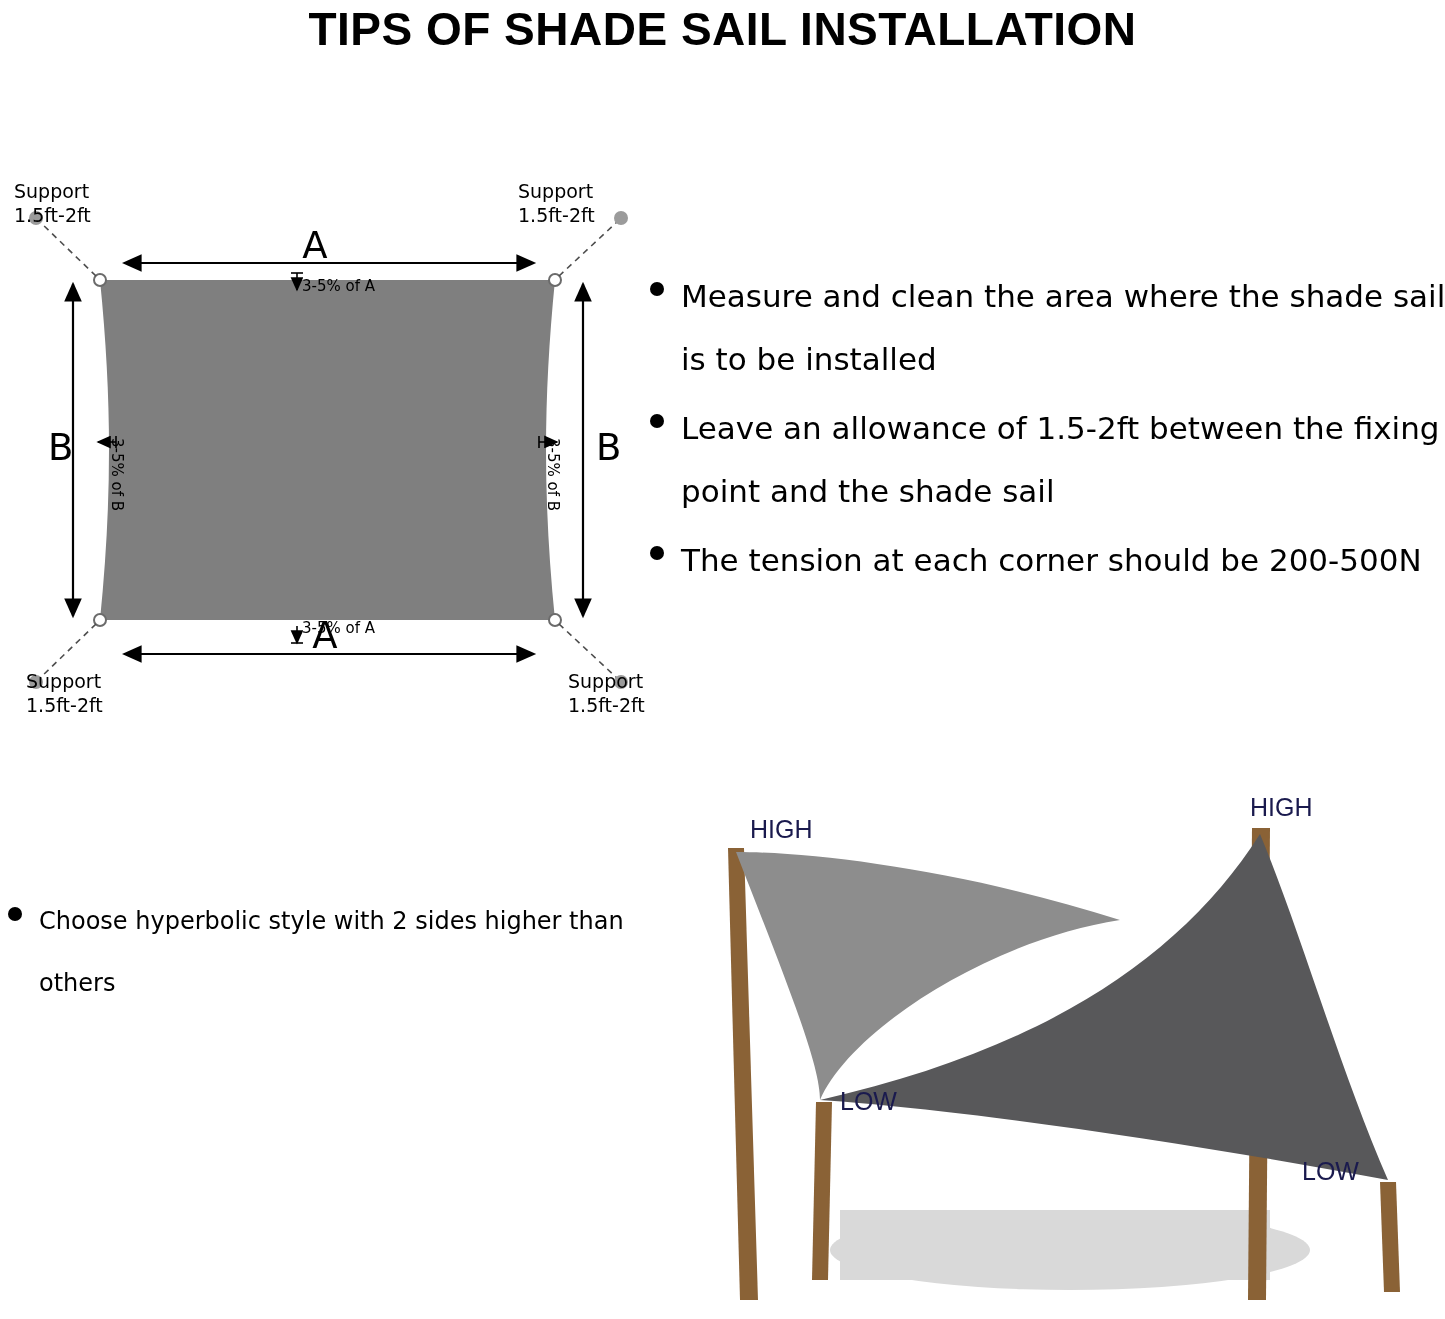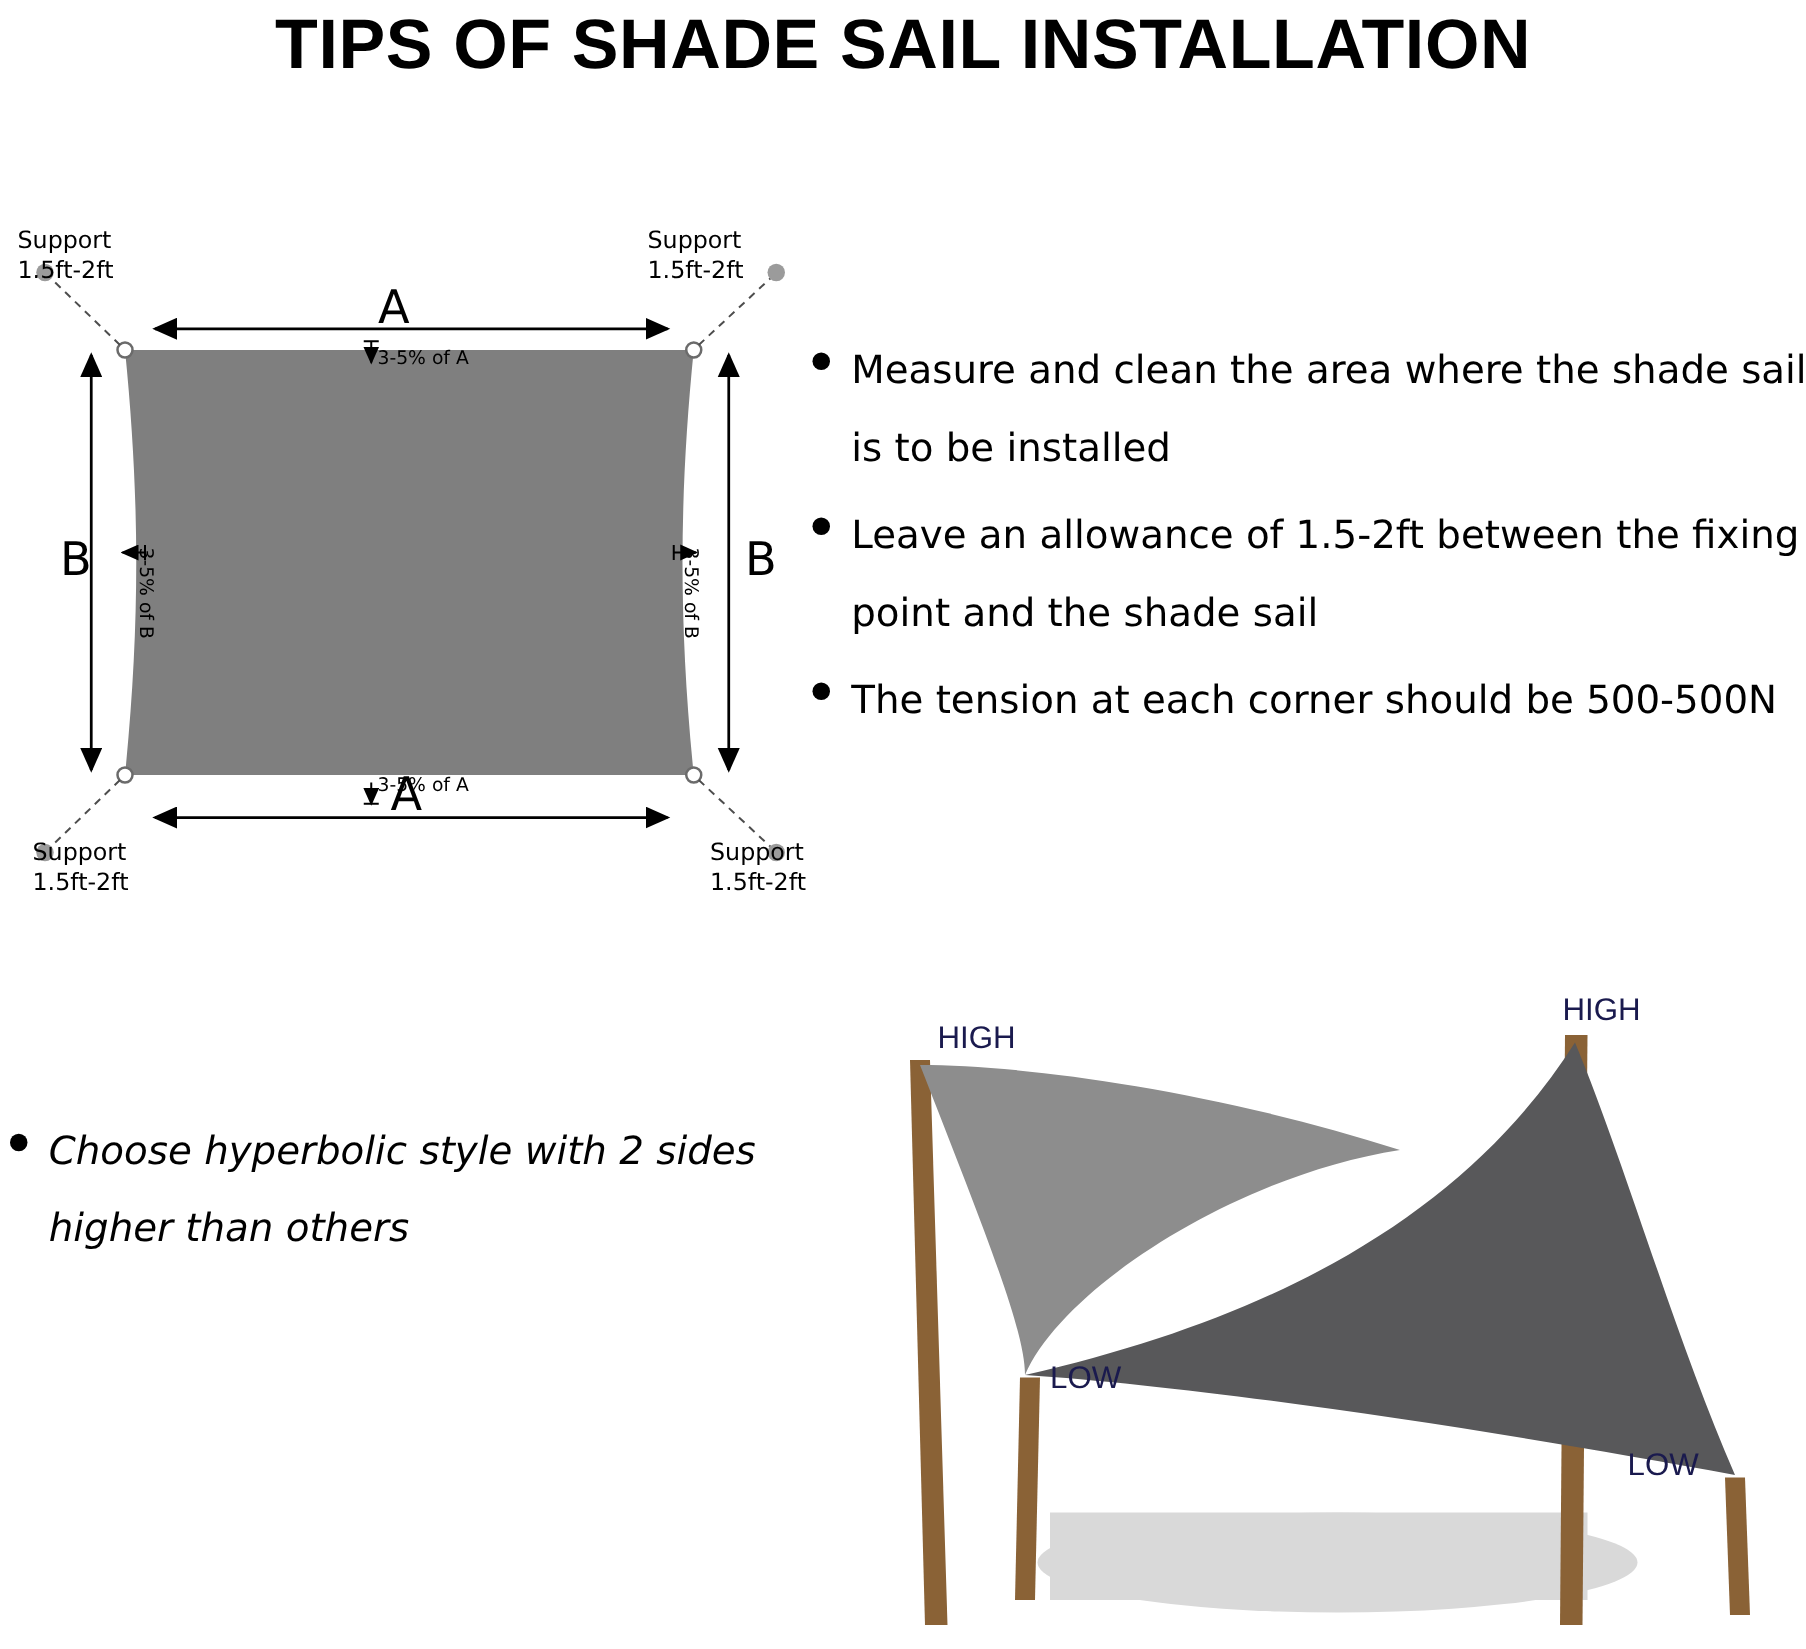--- a/index.html
+++ b/index.html
@@ -16,21 +16,21 @@
     overflow: hidden;
   }
   .title {
     position: absolute;
     top: 2px;
     left: 0;
     width: 1445px;
     text-align: center;
     font-family: "Liberation Sans", sans-serif;
     font-weight: bold;
-    font-size: 56px;
+    font-size: 46px;
     letter-spacing: 0.5px;
     color: #000;
     white-space: nowrap;
   }
 
   
   #top-diagram {
     position: absolute;
     left: 0;
     top: 160px;
@@ -82,24 +82,23 @@
   #bottom-bullets .dot {
     flex: 0 0 auto;
     width: 14px;
     height: 14px;
     border-radius: 50%;
     background: #000;
     margin-top: 17px;
     margin-right: 17px;
   }
   #bottom-bullets .btext {
-    font-size: 31px;
+    font-size: 24px;
     line-height: 62px;
     color: #000;
-    font-style: italic;
   }
 
   
   #bottom-diagram {
     position: absolute;
     left: 640px;
     top: 780px;
     width: 800px;
     height: 535px;
   }
@@ -218,21 +217,21 @@
   <div class="bullet-row">
     <span class="dot"></span>
     <span class="btext">Measure and clean the area where the shade sail is to be installed</span>
   </div>
   <div class="bullet-row">
     <span class="dot"></span>
     <span class="btext">Leave an allowance of 1.5-2ft between the fixing point and the shade sail</span>
   </div>
   <div class="bullet-row">
     <span class="dot"></span>
-    <span class="btext">The tension at each corner should be 500-500N</span>
+    <span class="btext">The tension at each corner should be 200-500N</span>
   </div>
 </div>
 
 <div class="bullets" id="bottom-bullets">
   <div class="bullet-row">
     <span class="dot"></span>
     <span class="btext">Choose hyperbolic style with 2 sides higher than others</span>
   </div>
 </div>
 

